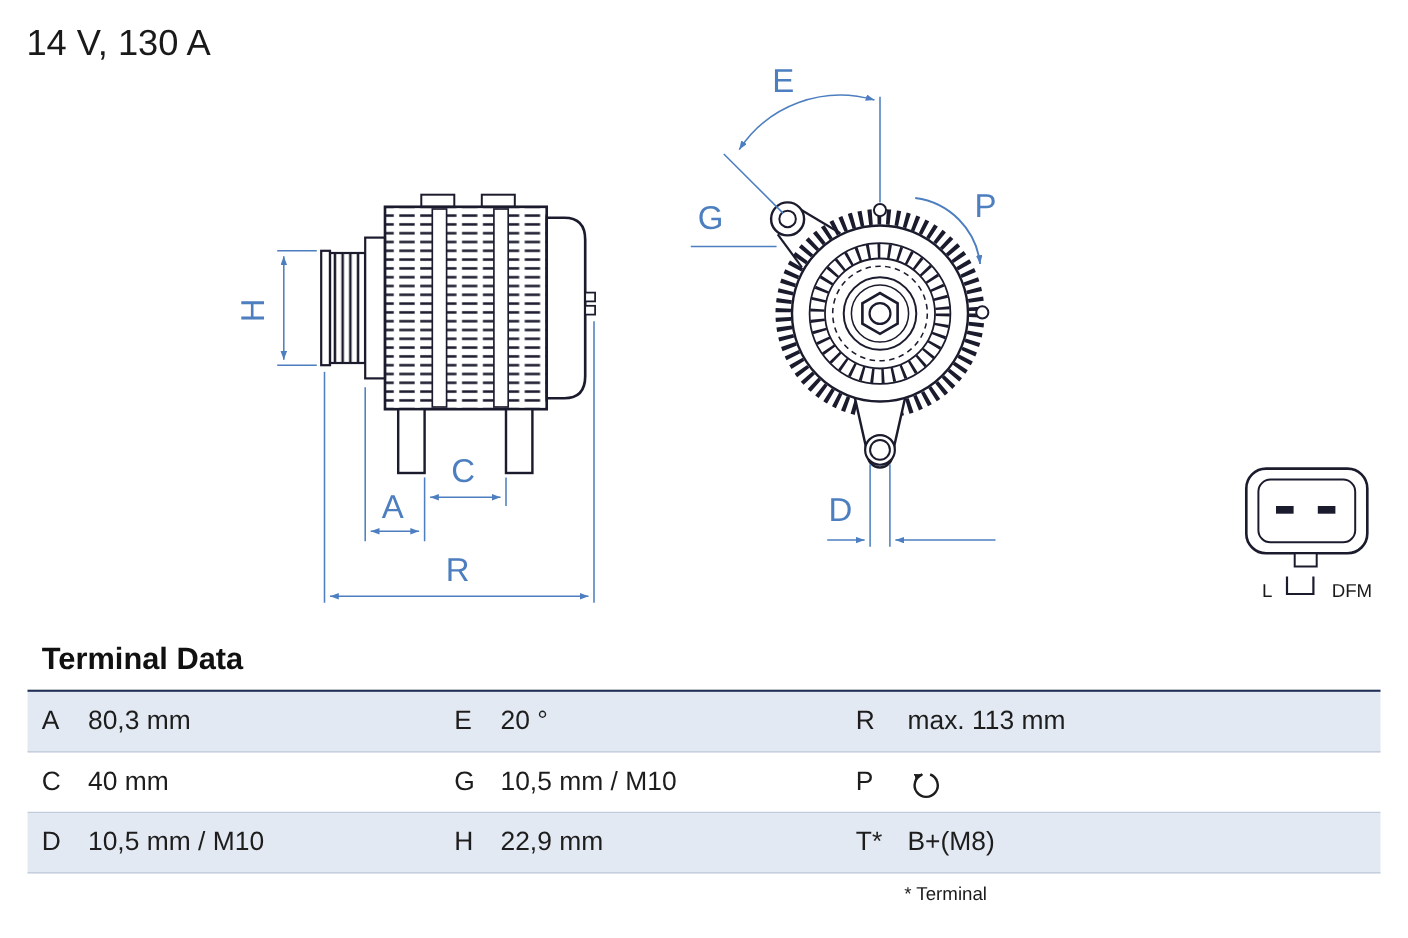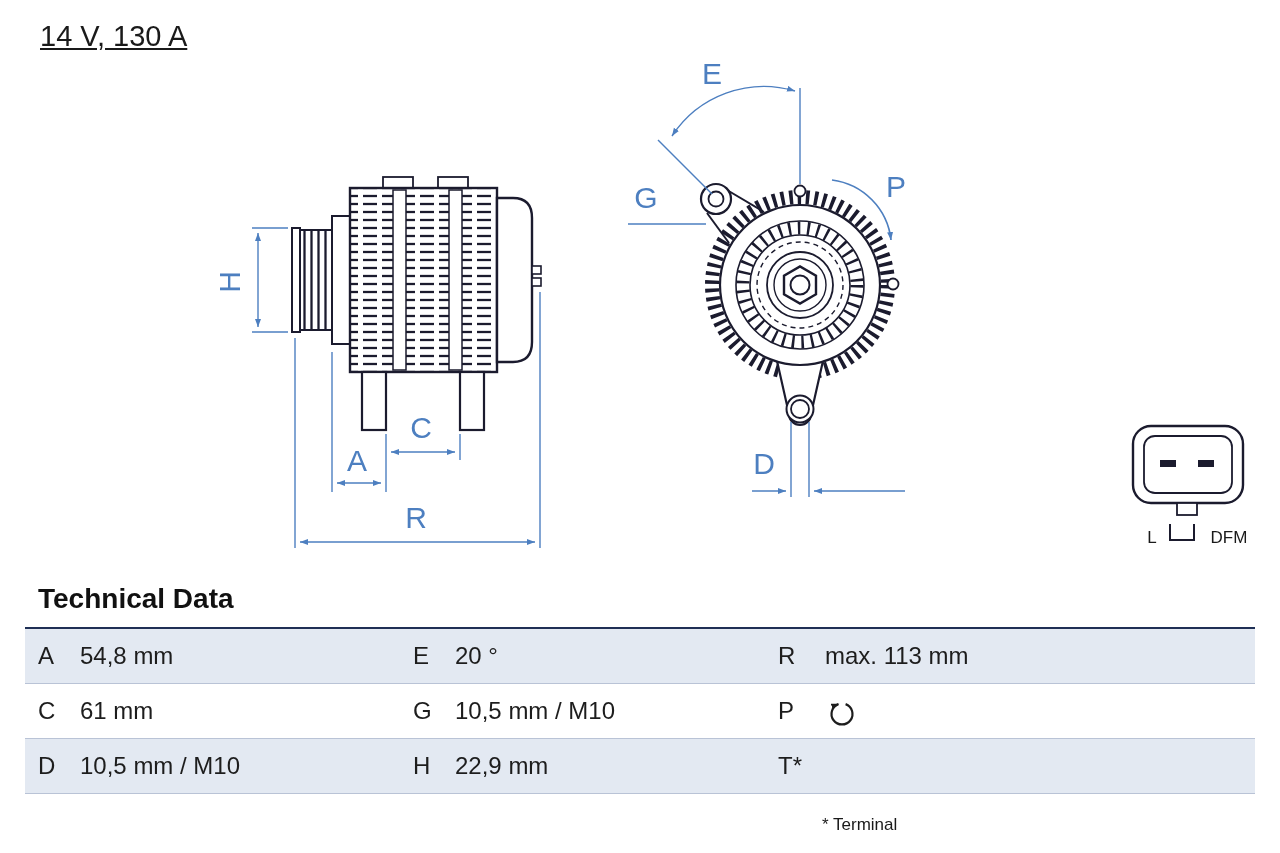--- a/index.html
+++ b/index.html
@@ -1,32 +1,32 @@
 <!DOCTYPE html>
 <html><head>
 <meta charset="utf-8">
 <style>
   html,body{margin:0;padding:0;background:#fff;}
   .page{position:relative;width:1280px;height:853px;background:#fff;overflow:hidden;
         font-family:"Liberation Sans",sans-serif;color:#1d1d1d;}
-  .spec-title{position:absolute;left:40px;top:20px;font-size:29px;color:#1a1a1a;text-decoration:underline;}
+  .spec-title{position:absolute;left:24px;top:20px;font-size:33px;color:#1a1a1a;}
   .drawing-wrap{position:absolute;left:0;top:0;width:1280px;height:575px;}
   svg text.dim{fill:#4d7fc0;font-size:30px;font-family:"Liberation Sans",sans-serif;}
   svg text.conn{fill:#1a1a1a;font-size:17px;font-family:"Liberation Sans",sans-serif;}
 
   .tech{position:absolute;left:25px;right:25px;top:583px;}
   .tech h2{margin:0 0 12px 13px;font-size:28px;font-weight:bold;color:#111;}
   .data-table{border-top:2px solid #1f2f55;}
   .tr{display:grid;grid-template-columns:55px 320px 55px 310px 60px 1fr;
       height:54px;align-items:center;border-bottom:1px solid #b9c3d6;font-size:24px;}
   .tr.shaded{background:#e3e9f2;}
   .td-key{padding-left:13px;color:#1d1d1d;}
   .td-val{color:#1d1d1d;}
   .rot-icon{display:inline-block;vertical-align:middle;}
-  .footnote{margin-top:21px;padding-left:797px;font-size:17px;color:#1a1a1a;}
+  .footnote{margin-top:9px;padding-left:797px;font-size:17px;color:#1a1a1a;}
 </style>
 </head>
 <body>
 
 <div class="page">
 
   <div class="spec-title">14 V, 130 A</div>
 
   <div class="drawing-wrap">
     <svg width="1280" height="575" viewBox="0 0 1280 575">
@@ -143,53 +143,54 @@
         <rect x="1198" y="460" width="16" height="7" fill="#1b1b2e" stroke="none"></rect>
         <rect x="1177" y="503" width="20" height="12" stroke-width="1.8" fill="#fff"></rect>
         <path d="M1170,524 L1170,540 L1194,540 L1194,524" stroke-width="2"></path>
       </g>
       <text class="conn" x="1152" y="543" text-anchor="middle">L</text>
       <text class="conn" x="1229" y="543" text-anchor="middle">DFM</text>
     </svg>
   </div>
 
   <div class="tech">
-    <h2>Technical Data</h2>
+    <h2>Terminal Data</h2>
 
     <div class="data-table">
       <div class="tr shaded">
         <div class="td-key">A</div>
-        <div class="td-val">54,8 mm</div>
+        <div class="td-val">80,3 mm</div>
         <div class="td-key">E</div>
         <div class="td-val">20 °</div>
         <div class="td-key">R</div>
         <div class="td-val">max. 113 mm</div>
       </div>
       <div class="tr">
         <div class="td-key">C</div>
-        <div class="td-val">61 mm</div>
+        <div class="td-val">40 mm</div>
         <div class="td-key">G</div>
         <div class="td-val">10,5 mm / M10</div>
         <div class="td-key">P</div>
         <div class="td-val">
           <svg class="rot-icon" width="32" height="30" viewBox="0 0 32 30">
             <defs>
               <marker id="abd" markerWidth="10" markerHeight="8" refX="7" refY="3" orient="auto" markerUnits="userSpaceOnUse">
                 <path d="M0,0 L8,3 L0,6 Z" fill="#1d1d1d"></path>
               </marker>
             </defs>
             <path d="M20.6,8.1 A 10.5 10.5 0 1 1 13.4,8.1" fill="none" stroke="#1d1d1d" stroke-width="2.2" marker-end="url(#abd)"></path>
           </svg>
         </div>
       </div>
       <div class="tr shaded">
         <div class="td-key">D</div>
         <div class="td-val">10,5 mm / M10</div>
         <div class="td-key">H</div>
         <div class="td-val">22,9 mm</div>
         <div class="td-key">T*</div>
+        <div class="td-val">B+(M8)</div>
       </div>
     </div>
 
     <div class="footnote">* Terminal</div>
   </div>
 
 </div>
 
 </body></html>

